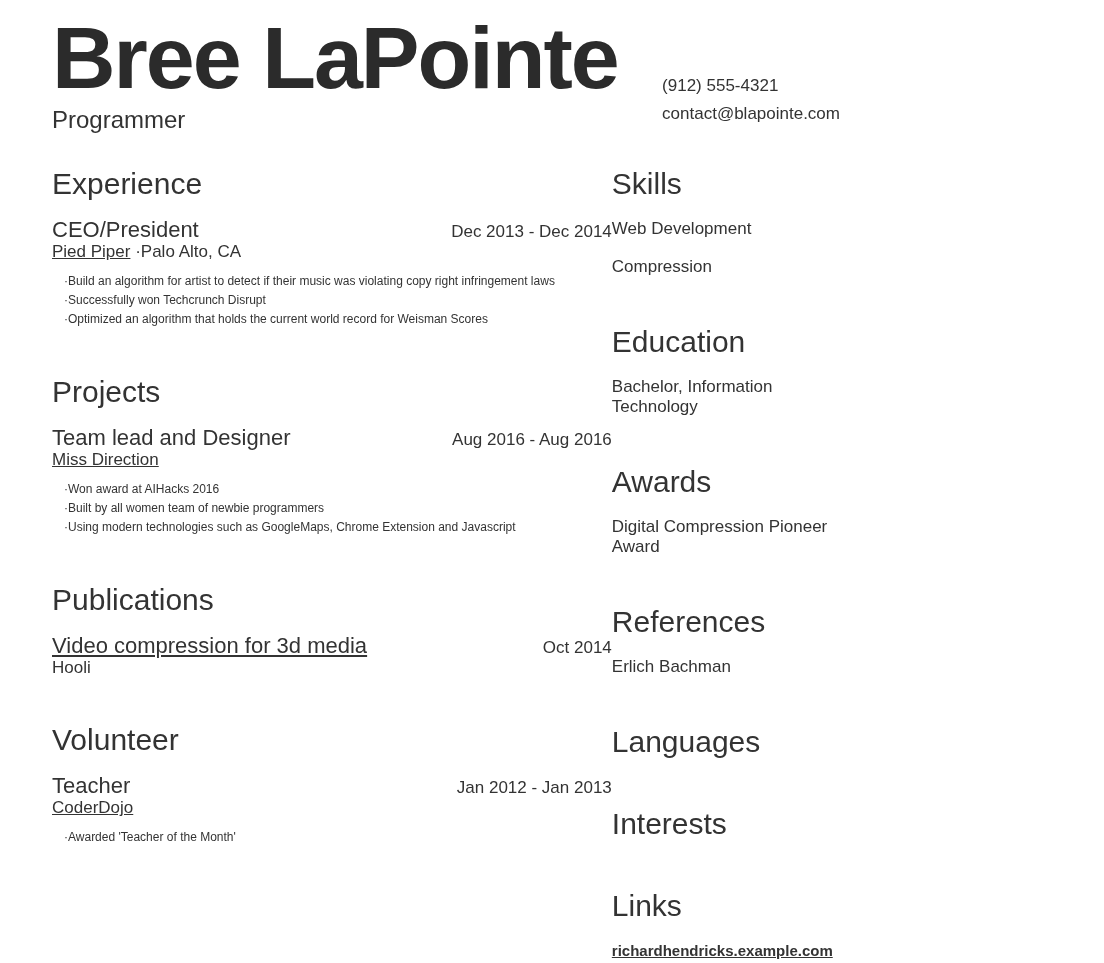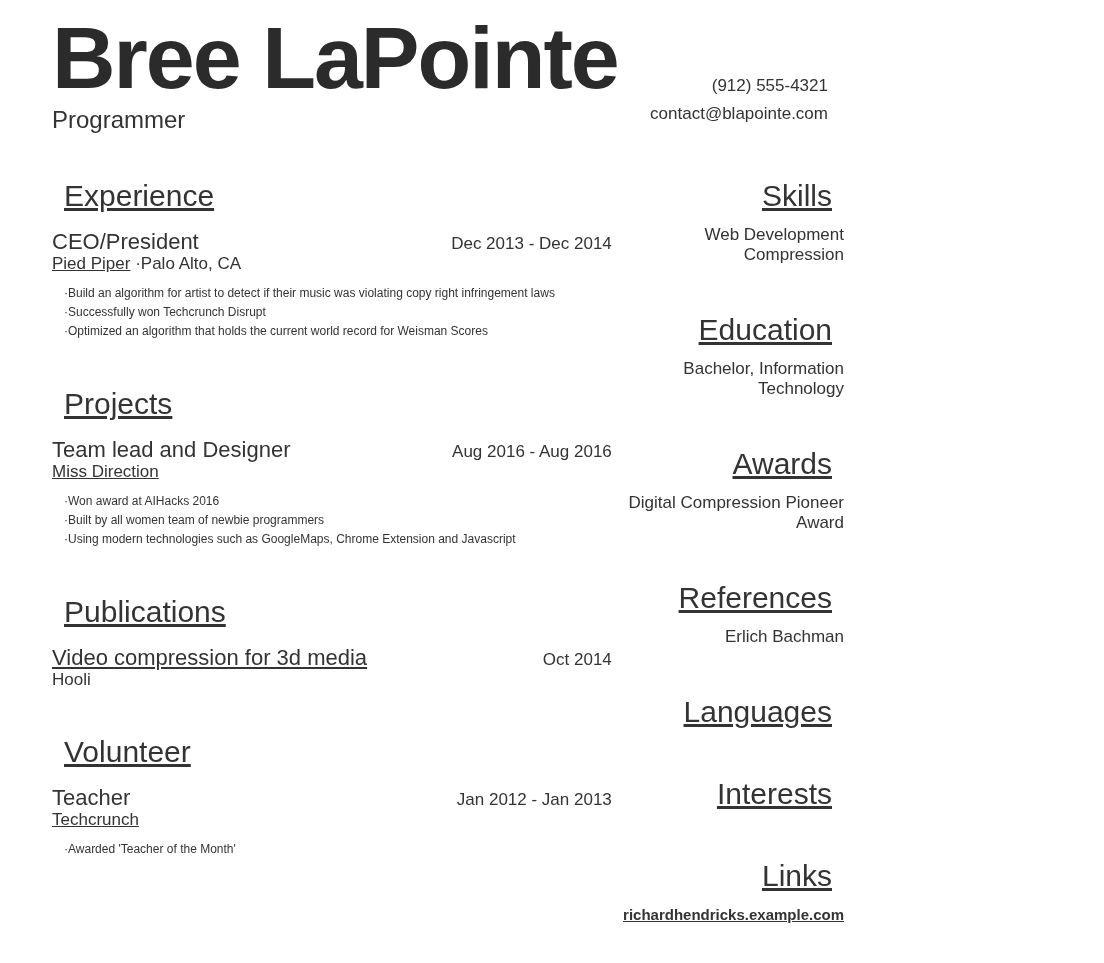--- a/index.html
+++ b/index.html
@@ -30,39 +30,37 @@
   .job-title {
     font-size: 24px;
     font-weight: 400;
     color: #333333;
     line-height: 1.1;
     margin-top: 5px;
   }
   .contact {
     position: absolute;
     top: 58px;
-    right: 16px;
-    text-align: right;
+    right: 4px;
     font-size: 17px;
     line-height: 28px;
     color: #333333;
   }
 
   
   .columns { display: flex; align-items: flex-start; margin-top: 34px; }
   .main { width: 651px; }
-  .sidebar { margin-left: auto; width: 270px; text-align: right; }
+  .sidebar { margin-left: auto; width: 270px; text-align: left; }
 
   h2.sec {
     font-size: 30px;
     font-weight: 400;
     color: #333333;
-    margin: 12px;
+    margin: 0;
     line-height: 34px;
-    text-decoration: underline;
   }
   .main .section + .section { margin-top: 46px; }
 
   .entry { margin-top: 18px; }
   .entry-head { display: flex; justify-content: space-between; align-items: baseline; }
   .entry-title { font-size: 22px; font-weight: normal; line-height: 22px; color: #333333; }
   .title-link { text-decoration: underline; cursor: pointer; }
   .entry-date { font-size: 17px; color: #333333; white-space: nowrap; }
   .entry-sub { font-size: 17px; line-height: 19px; color: #333333; }
   .org-link { color: #333333; text-decoration: underline; cursor: pointer; }
@@ -72,21 +70,21 @@
     margin: 11px 0 0 0;
     padding: 0 0 0 12px;
     font-size: 12px;
     line-height: 19px;
     color: #333333;
   }
   ul.bullets li::before { content: "\00b7 "; }
 
   
   .sidebar .section + .section { margin-top: 48px; }
-  .side-item { font-size: 17px; line-height: 20px; color: #333333; }
+  .side-item { font-size: 17px; line-height: 20px; margin-top: 18px; color: #333333; }
   .side-link {
     font-size: 15px;
     font-weight: bold;
     text-decoration: underline;
     cursor: pointer;
     color: #333333;
   }
 </style>
 </head>
 <body>
@@ -156,21 +154,21 @@
       </div>
 
       <div class="section">
         <h2 class="sec">Volunteer</h2>
         <div class="entry">
           <div class="entry-head">
             <span class="entry-title">Teacher</span>
             <span class="entry-date">Jan 2012 - Jan 2013</span>
           </div>
           <div class="entry-sub">
-            <span class="org-link">Techcrunch</span>
+            <span class="org-link">CoderDojo</span>
           </div>
           <ul class="bullets">
             <li>Awarded 'Teacher of the Month'</li>
           </ul>
         </div>
       </div>
 
     </div>
 
     <div class="sidebar">

